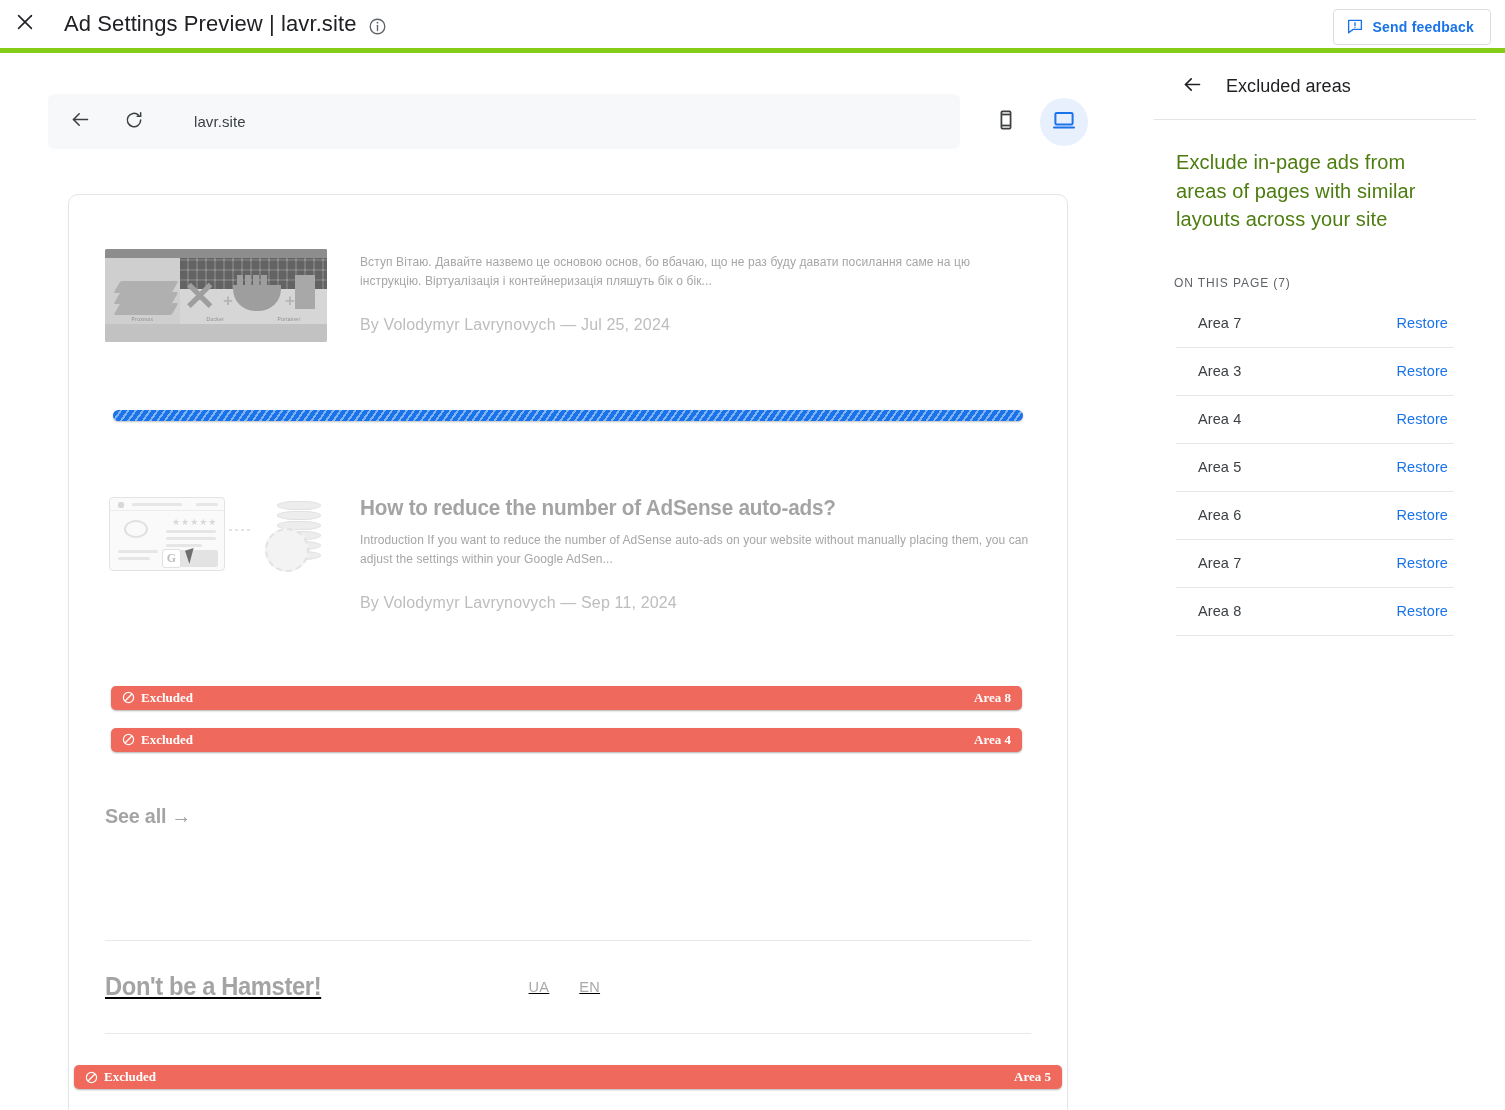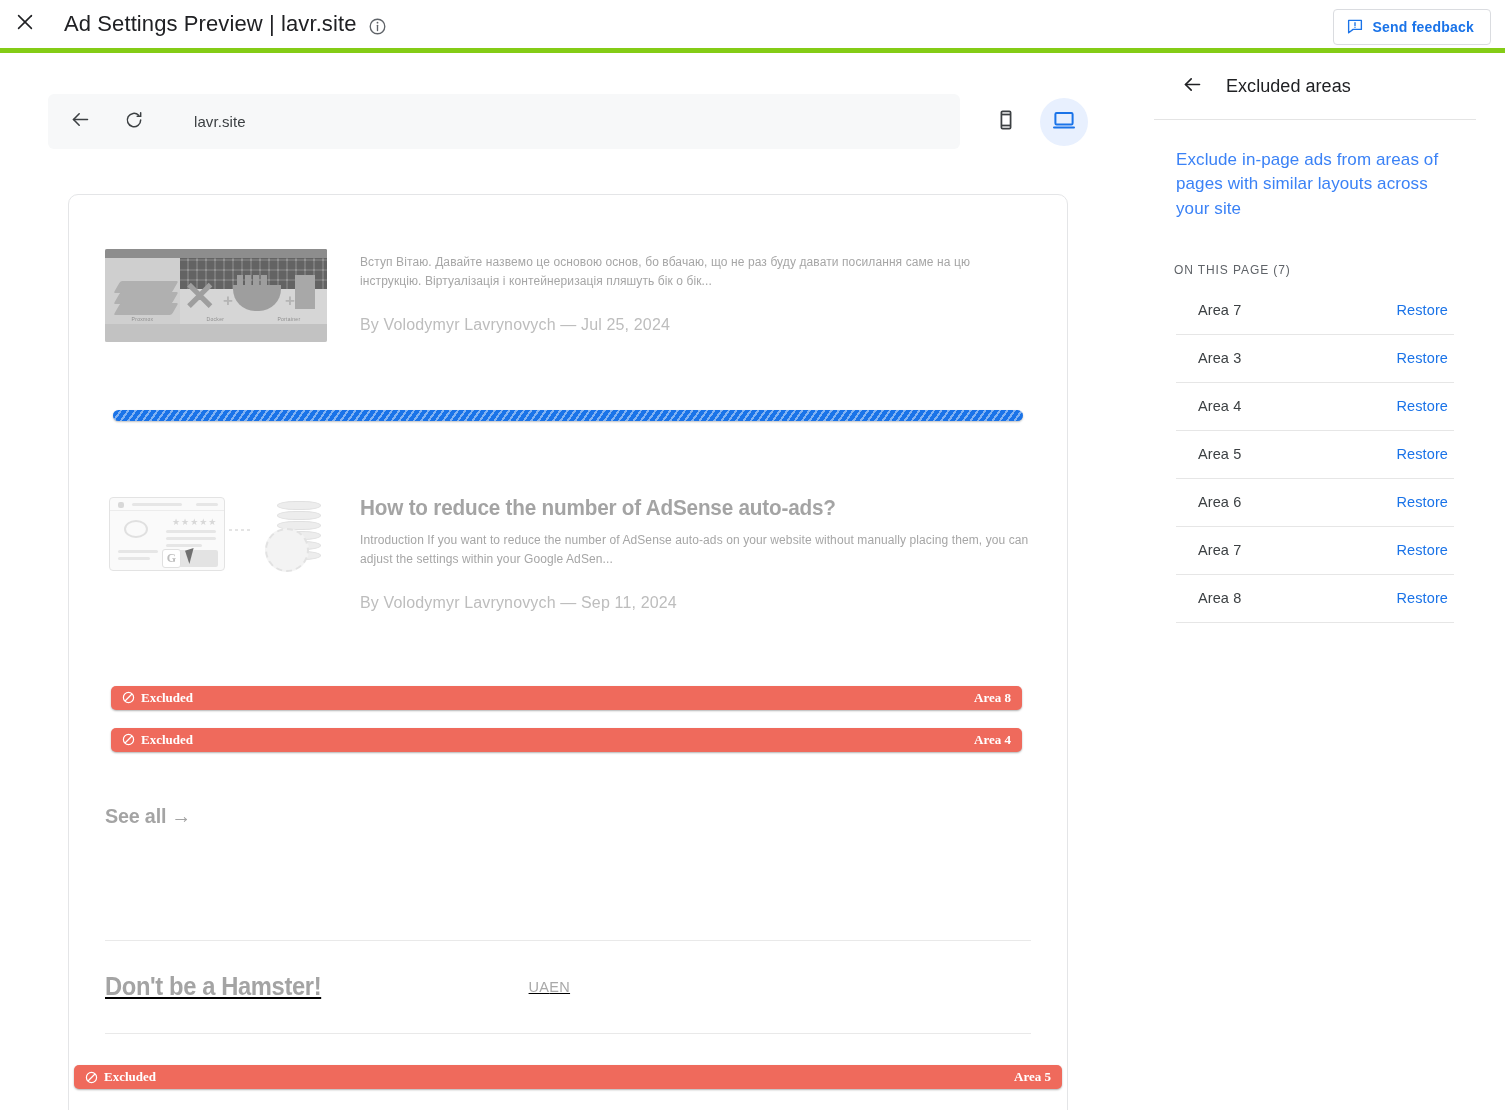--- a/index.html
+++ b/index.html
@@ -156,21 +156,21 @@
   .footer-rule { height: 1px; background: #e9e9e9; }
   .site-footer {
     display: flex; align-items: center; text-decoration: underline;
   }
   .site-name {
     font-size: 25px; font-weight: 700; color: #a4a4a4;
     letter-spacing: -.4px;
     font-family: "Liberation Sans Narrow", "Liberation Sans", sans-serif;
     transform: scaleX(.95); transform-origin: left center;
   }
-  .lang-links { margin-left: 196px; display: flex; }
+  .lang-links { margin-left: 196px; display: flex; gap: 30px; }
   .lang-link {
     font-size: 14.5px; color: #a9a9a9; letter-spacing: .3px; cursor: pointer;
   }
 
   
   .right-panel {
     position: absolute; left: 1154px; top: 54px;
     width: 322px; height: 1056px; background: #fff;
   }
   .panel-header {
@@ -180,21 +180,21 @@
   .panel-back {
     width: 40px; height: 40px; margin-left: 18px;
     display: flex; align-items: center; justify-content: center;
     border-radius: 50%; cursor: pointer; color: #202124;
   }
   .panel-title {
     font-size: 18px; color: #202124; margin-left: 14px; letter-spacing: .05px;
   }
   .panel-desc {
     margin: 28px 22px 0 22px;
-    font-size: 17px; line-height: 1.43; color: #3b82f6; letter-spacing: .1px;
+    font-size: 20px; line-height: 1.43; color: #4d7c0f; letter-spacing: .1px;
   }
   .panel-section-label {
     margin: 42px 0 0 20px;
     font-size: 12px; color: #5f6368;
     letter-spacing: .9px;
   }
   .area-list { margin: 10px 22px 0 22px; }
   .area-row {
     height: 48px; display: flex; align-items: center;
     justify-content: space-between;

